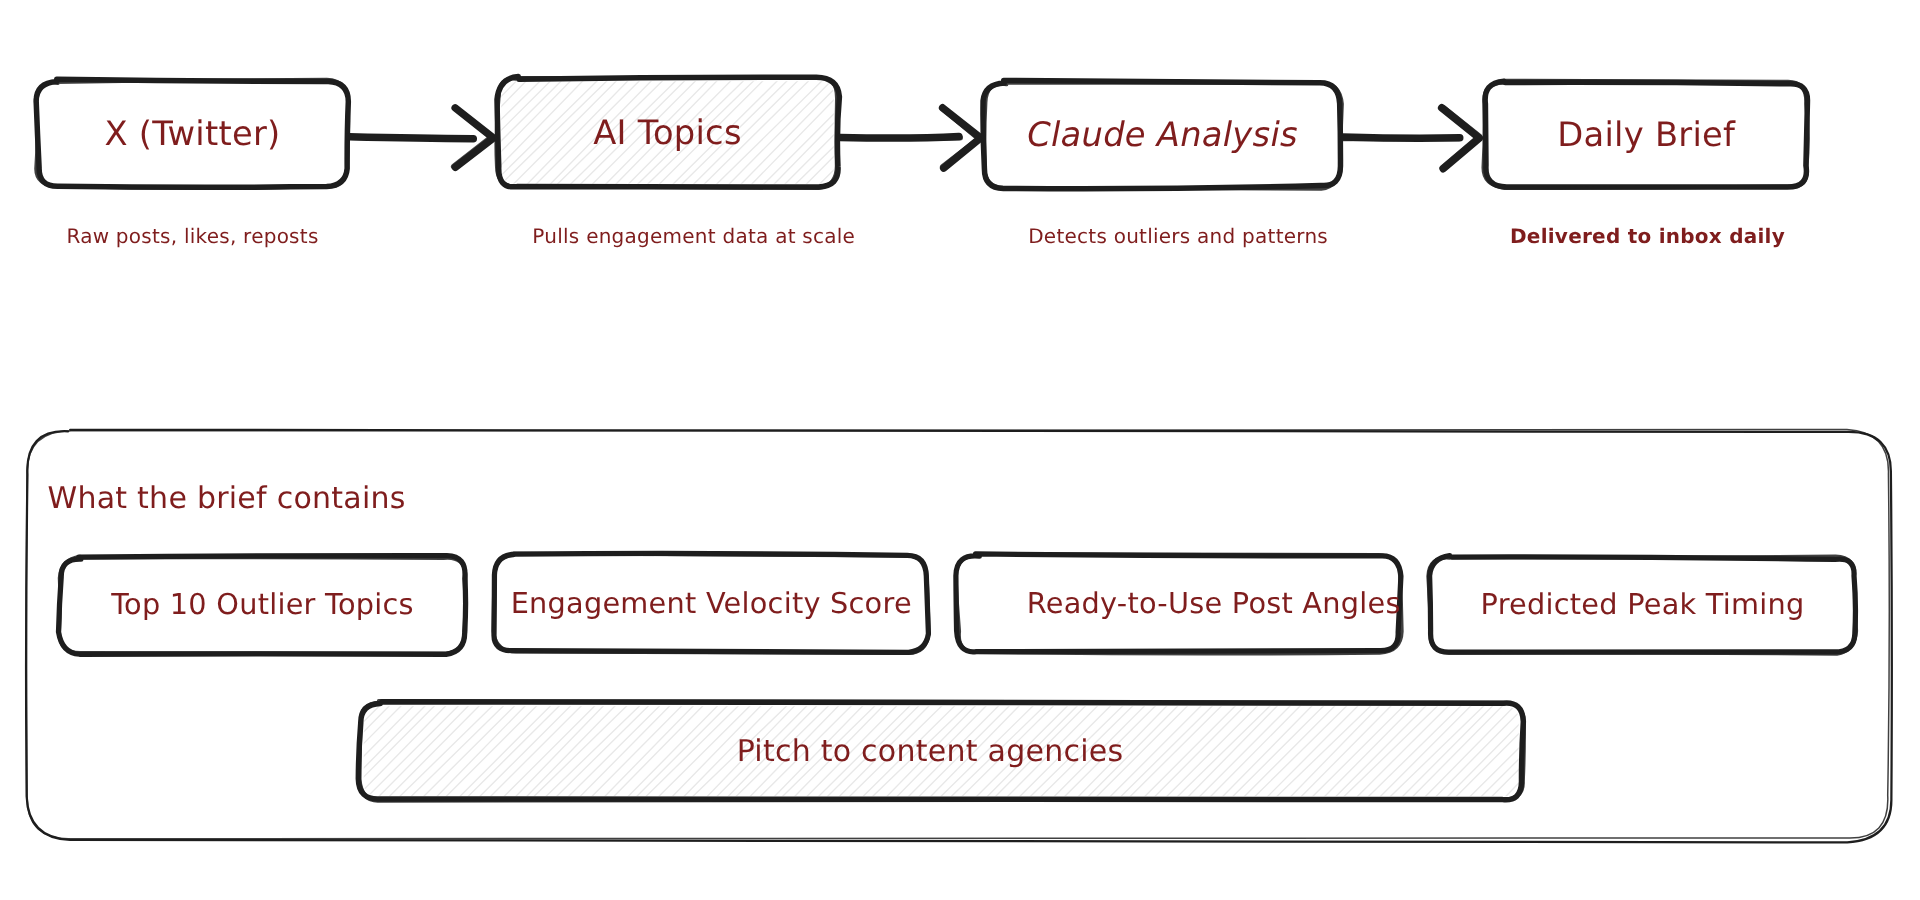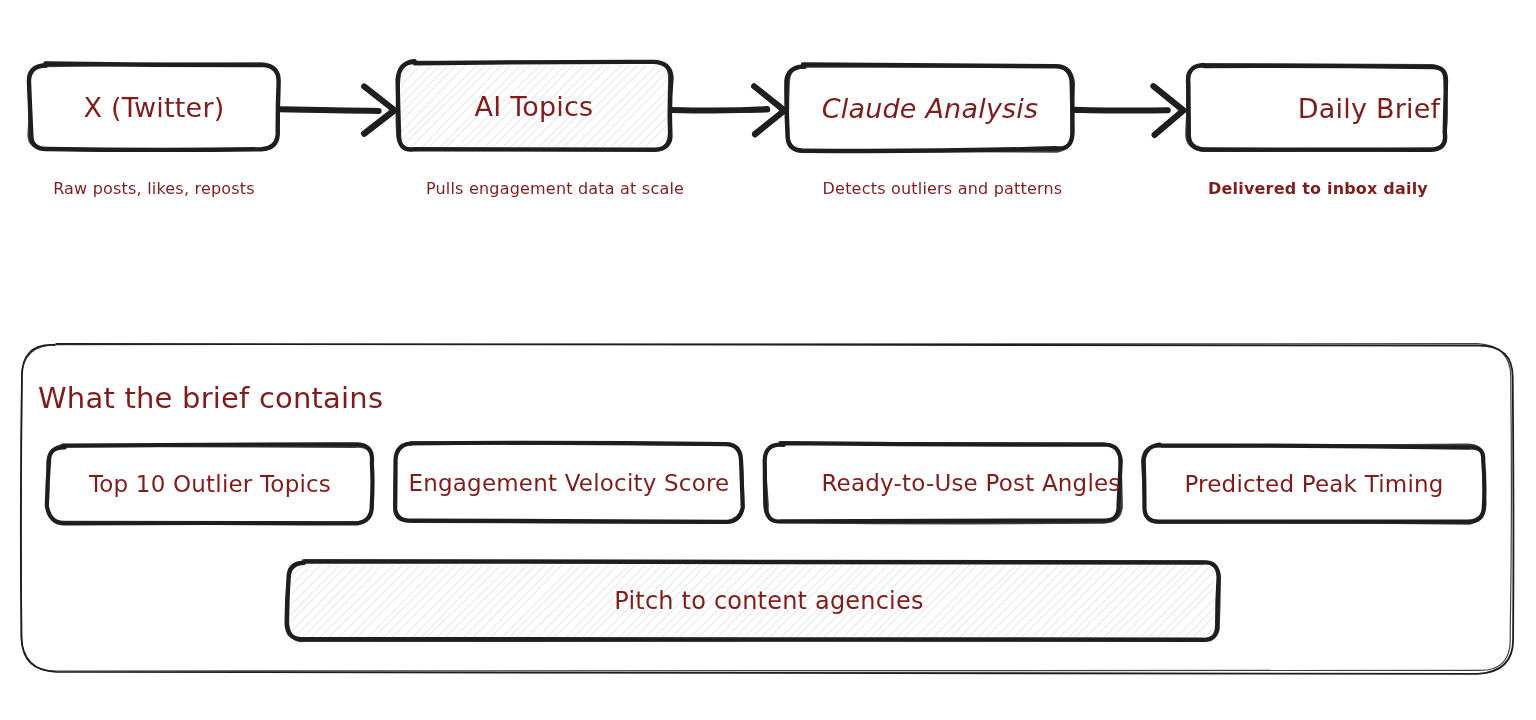--- a/index.html
+++ b/index.html
@@ -34,21 +34,21 @@
     align-items: center;
     justify-content: center;
     text-align: center;
     color: #7f1d1d;
     white-space: nowrap;
     font-family: "DejaVu Sans", sans-serif;
     letter-spacing: 0.2px;
   }
   .node-label   { font-size: 27px; font-weight: 400; }
   .caption      { font-size: 16px; font-weight: 400; }
-  .panel-title  { font-size: 29px; font-weight: 400; justify-content: flex-start; }
+  .panel-title  { font-size: 24px; font-weight: 400; justify-content: flex-start; }
   .pill-label   { font-size: 23px; font-weight: 400; }
   .wide-label   { font-size: 24px; font-weight: 400; }
 </style>
 </head>
 <body>
 
 <div id="stage">
   <svg id="sketch" viewBox="0 0 1536 720" xmlns="http://www.w3.org/2000/svg">
       <g>
         <path d="M 56.137988982908425 343.8088339474518 Q 767.8234404795803 344.20133171725087 1478.5737152989955 345.5551185744349 Q 1513.2421695343219 345.34117541476155 1512.7043142298237 378.1404555060435 Q 1513.9682553680427 508.31354963402265 1513.1016298286618 639.2876113800797 Q 1513.429485561233 671.7508696792181 1477.8498589014634 673.8850167442579 Q 765.3932941482402 673.5991578796785 55.966730206087234 671.8933456460479 Q 22.458546285238118 670.4524942734745 21.327613339014352 637.0901811600197 Q 20.122440105695276 507.96399072851057 21.96443230956793 379.58714185268616 Q 20.38940076334402 343.2026635011192 54.56125880163163 345.00384418484754 " fill="none" stroke="#1e1e1e" stroke-width="1.8" stroke-linecap="round" stroke-linejoin="round" opacity="1"></path>
@@ -291,21 +291,21 @@
       </g>
     </svg>
   <div id="labels">
       <div class="lbl panel-title" style="left: 38px; top: 378px; width: 500px; height: 40px;">What the brief contains</div>
       <div class="lbl node-label" style="left: 30px; top: 65px; width: 248px; height: 85px;">X (Twitter)</div>
       <div class="lbl caption" style="left: 10px; top: 172px; width: 288px; height: 32px;">Raw posts, likes, reposts</div>
       <div class="lbl node-label" style="left: 398px; top: 62px; width: 272px; height: 88px;">AI Topics</div>
       <div class="lbl caption" style="left: 380px; top: 172px; width: 350px; height: 32px;">Pulls engagement data at scale</div>
       <div class="lbl node-label" style="left: 788px; top: 66px; width: 284px; height: 84px; font-style: italic;">Claude Analysis</div>
       <div class="lbl caption" style="left: 780px; top: 172px; width: 325px; height: 32px;">Detects outliers and patterns</div>
-      <div class="lbl node-label" style="left: 1240px; top: 66px; width: 258px; height: 84px; text-align: right;">Daily Brief</div>
+      <div class="lbl node-label" style="left: 1188px; top: 66px; width: 258px; height: 84px; text-align: right;">Daily Brief</div>
       <div class="lbl caption" style="left: 1178px; top: 172px; width: 280px; height: 32px; font-weight: bold;">Delivered to inbox daily</div>
       <div class="lbl pill-label" style="left: 48px; top: 446px; width: 324px; height: 76px;">Top 10 Outlier Topics</div>
       <div class="lbl pill-label" style="left: 396px; top: 444px; width: 346px; height: 78px;">Engagement Velocity Score</div>
       <div class="lbl pill-label" style="left: 794px; top: 444px; width: 354px; height: 78px;">Ready-to-Use Post Angles</div>
       <div class="lbl pill-label" style="left: 1144px; top: 446px; width: 340px; height: 76px;">Predicted Peak Timing</div>
-      <div class="lbl wide-label" style="left: 304px; top: 562px; width: 930px; height: 78px;">Pitch to content agencies</div>
+      <div class="lbl wide-label" style="left: 279px; top: 562px; width: 930px; height: 78px;">Pitch to content agencies</div>
     </div>
 </div>
 
 </body></html>

